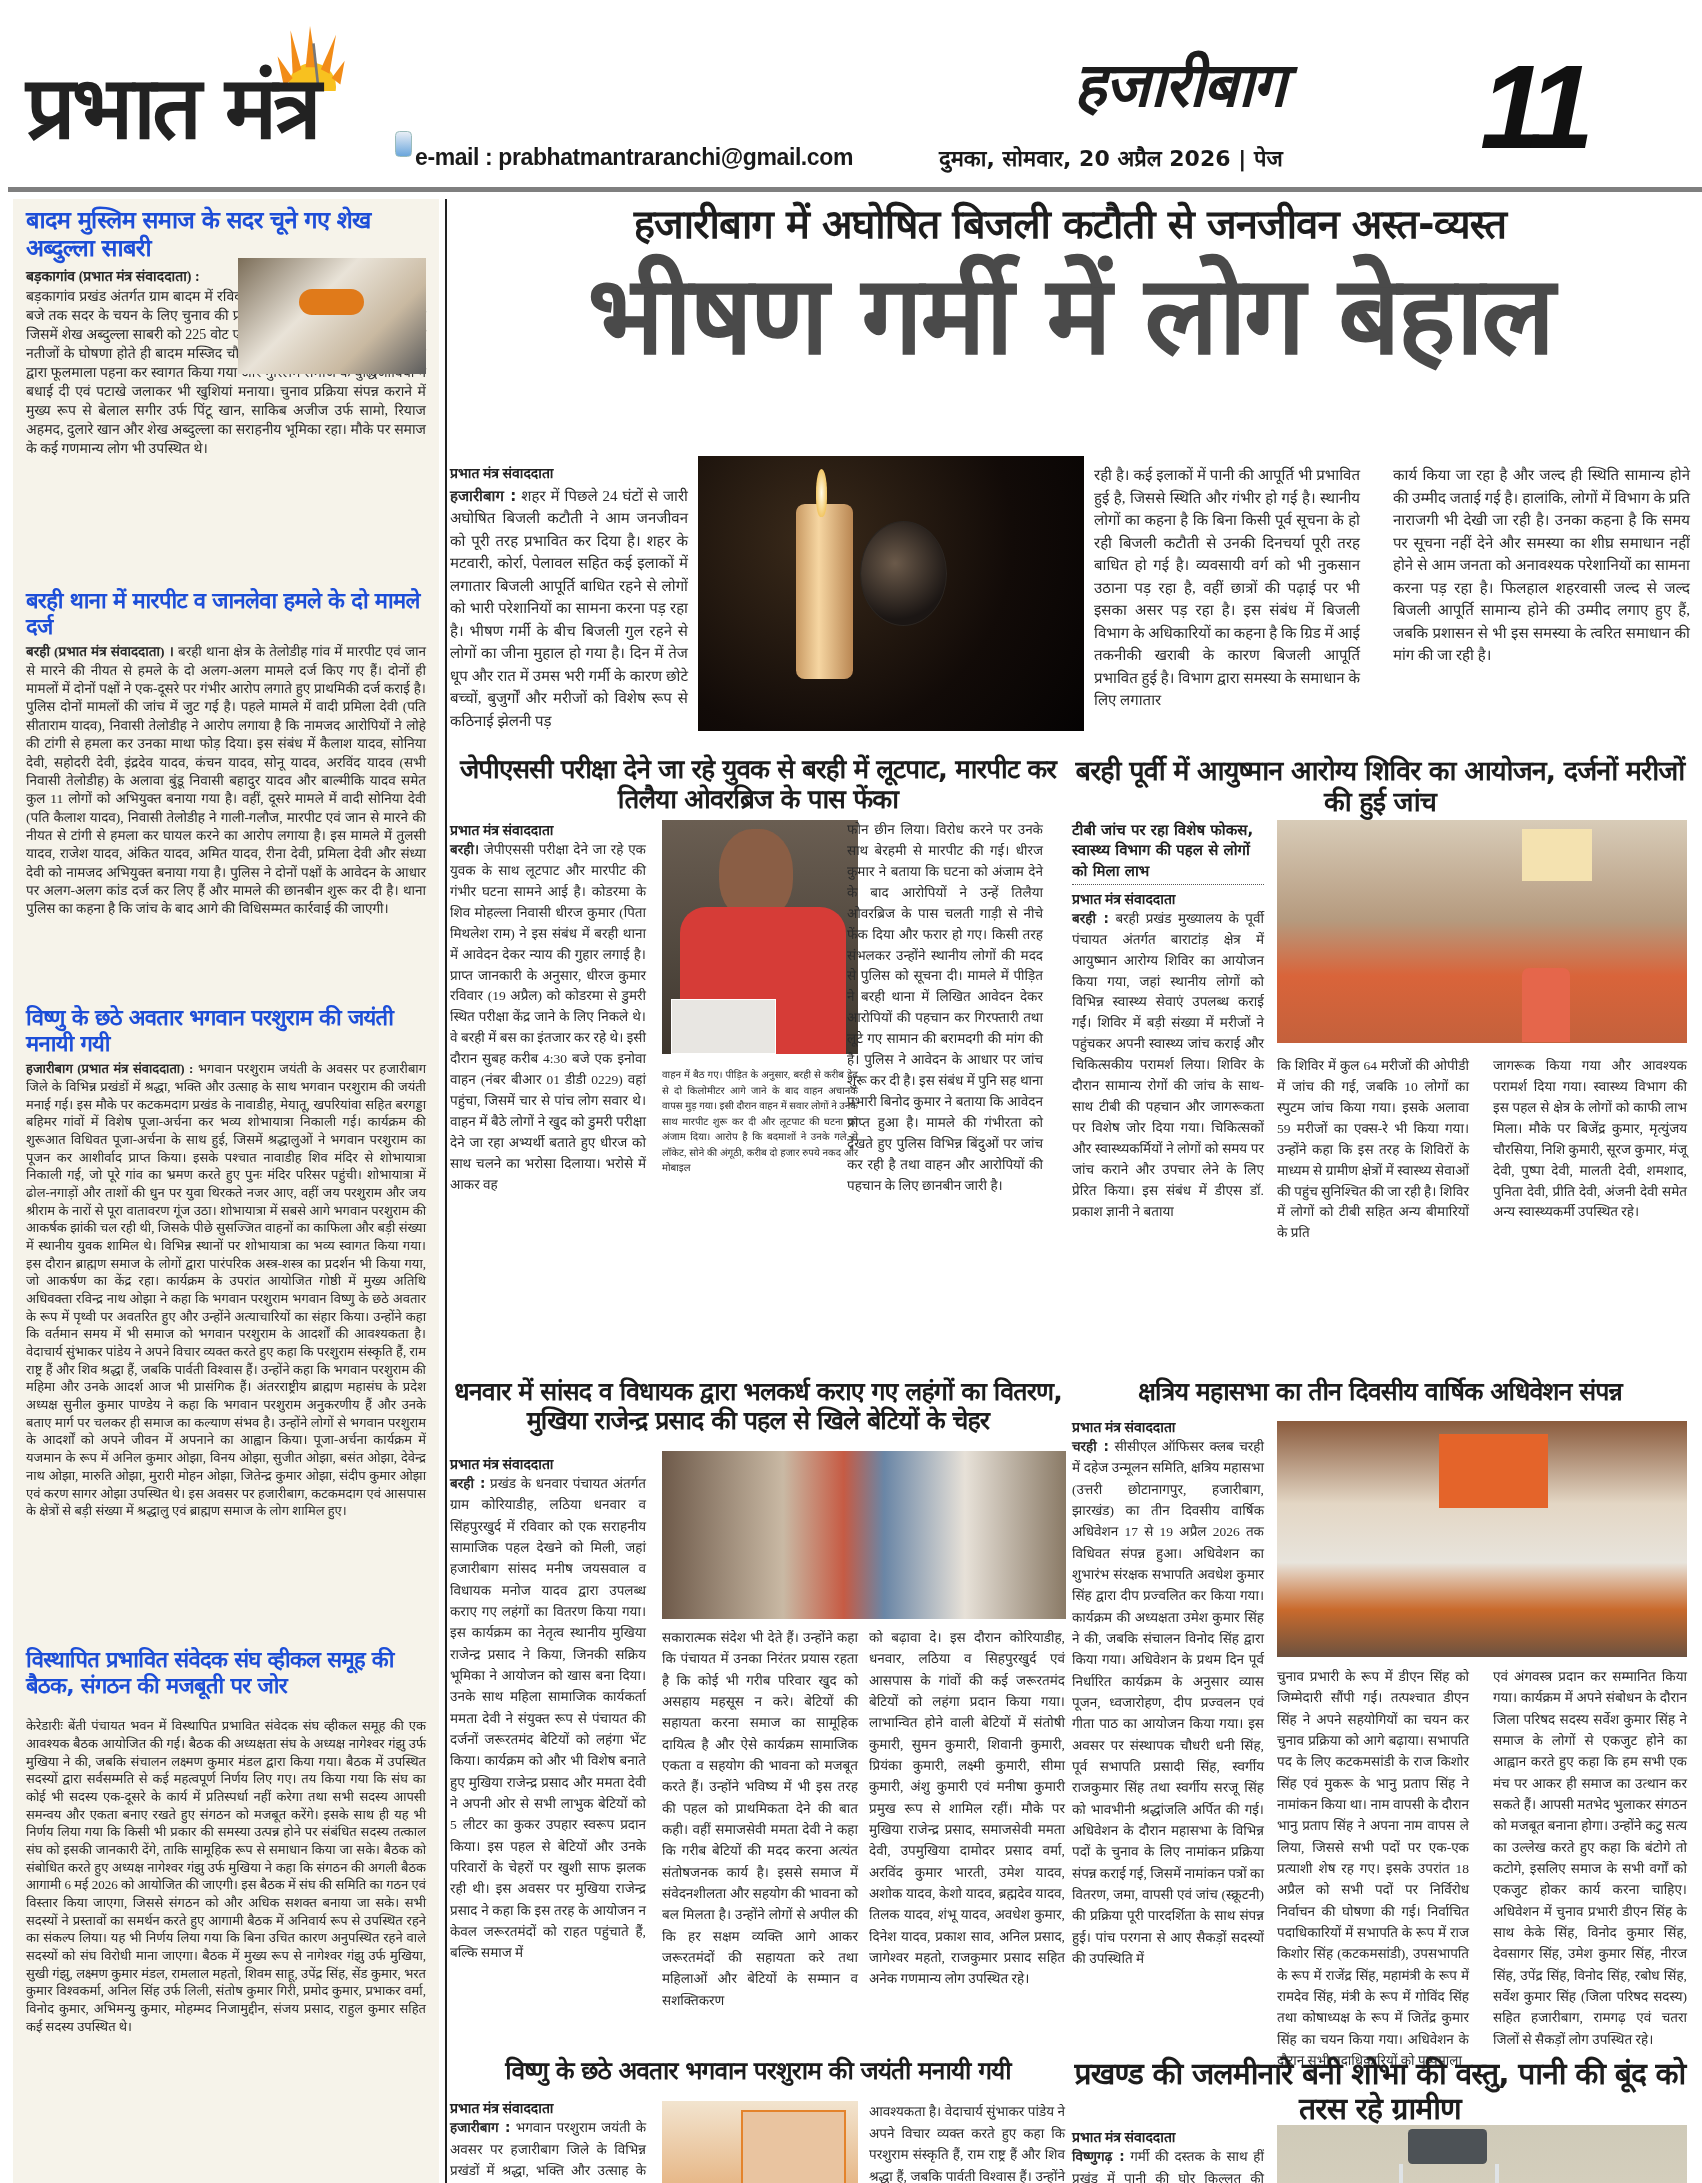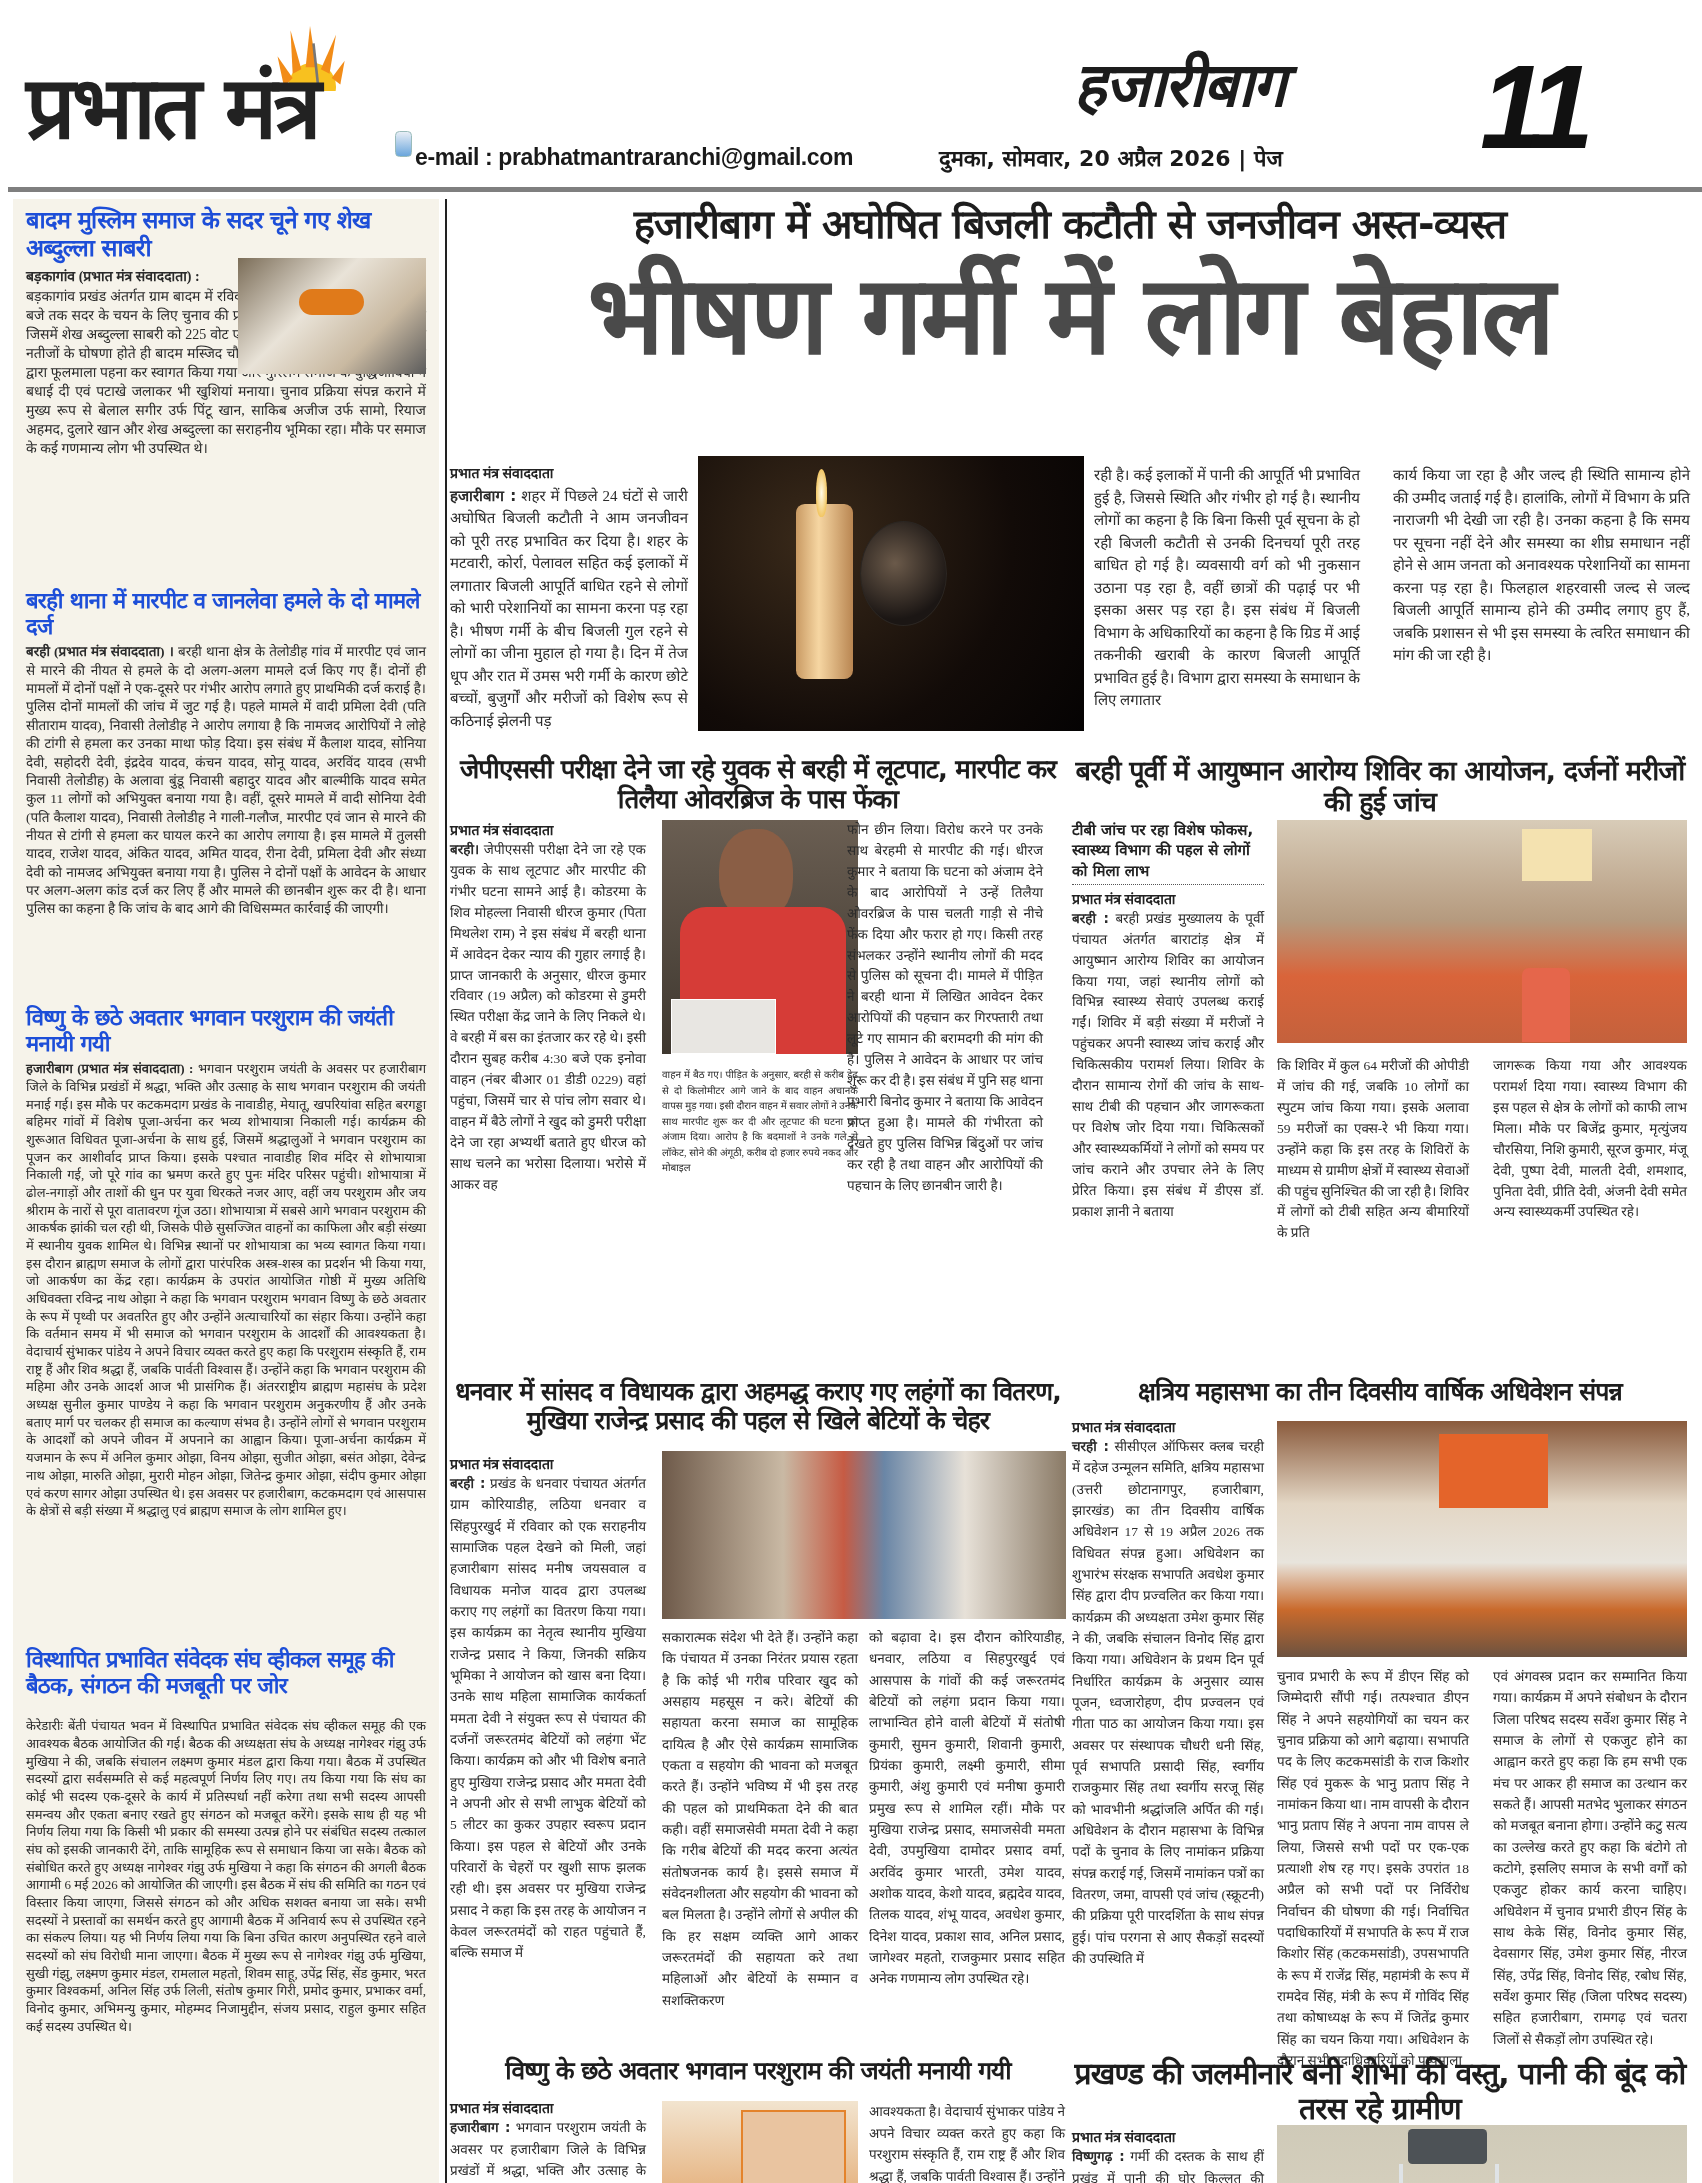--- a/index.html
+++ b/index.html
@@ -137,21 +137,21 @@
   </div>
   <div style="position:absolute;left:205px;top:301px;width:192px">
     <div class="col" style="font-size:13.5px;line-height:1.55">कि शिविर में कुल 64 मरीजों की ओपीडी में जांच की गई, जबकि 10 लोगों का स्पुटम जांच किया गया। इसके अलावा 59 मरीजों का एक्स-रे भी किया गया। उन्होंने कहा कि इस तरह के शिविरों के माध्यम से ग्रामीण क्षेत्रों में स्वास्थ्य सेवाओं की पहुंच सुनिश्चित की जा रही है। शिविर में लोगों को टीबी सहित अन्य बीमारियों के प्रति</div>
   </div>
   <div style="position:absolute;left:421px;top:301px;width:194px">
     <div class="col" style="font-size:13.5px;line-height:1.55">जागरूक किया गया और आवश्यक परामर्श दिया गया। स्वास्थ्य विभाग की इस पहल से क्षेत्र के लोगों को काफी लाभ मिला। मौके पर बिजेंद्र कुमार, मृत्युंजय चौरसिया, निशि कुमारी, सूरज कुमार, मंजू देवी, पुष्पा देवी, मालती देवी, शमशाद, पुनिता देवी, प्रीति देवी, अंजनी देवी समेत अन्य स्वास्थ्यकर्मी उपस्थित रहे।</div>
   </div>
 </div>
 
 <div class="abs" style="left:450px;top:1378px;width:616px;height:664px">
-  <div class="h-main" style="font-size:25px">धनवार में सांसद व विधायक द्वारा अहमद्ध कराए गए लहंगों का वितरण, मुखिया राजेन्द्र प्रसाद की पहल से खिले बेटियों के चेहर</div>
+  <div class="h-main" style="font-size:25px">धनवार में सांसद व विधायक द्वारा भलकर्ध कराए गए लहंगों का वितरण, मुखिया राजेन्द्र प्रसाद की पहल से खिले बेटियों के चेहर</div>
   <div style="position:absolute;left:0;top:76px;width:196px">
     <div class="byline">प्रभात मंत्र संवाददाता</div>
     <div class="col" style="font-size:13.5px;line-height:1.58"><b>बरही :</b> <span>प्रखंड के धनवार पंचायत अंतर्गत ग्राम कोरियाडीह, लठिया धनवार व सिंहपुरखुर्द में रविवार को एक सराहनीय सामाजिक पहल देखने को मिली, जहां हजारीबाग सांसद मनीष जयसवाल व विधायक मनोज यादव द्वारा उपलब्ध कराए गए लहंगों का वितरण किया गया। इस कार्यक्रम का नेतृत्व स्थानीय मुखिया राजेन्द्र प्रसाद ने किया, जिनकी सक्रिय भूमिका ने आयोजन को खास बना दिया। उनके साथ महिला सामाजिक कार्यकर्ता ममता देवी ने संयुक्त रूप से पंचायत की दर्जनों जरूरतमंद बेटियों को लहंगा भेंट किया। कार्यक्रम को और भी विशेष बनाते हुए मुखिया राजेन्द्र प्रसाद और ममता देवी ने अपनी ओर से सभी लाभुक बेटियों को 5 लीटर का कुकर उपहार स्वरूप प्रदान किया। इस पहल से बेटियों और उनके परिवारों के चेहरों पर खुशी साफ झलक रही थी। इस अवसर पर मुखिया राजेन्द्र प्रसाद ने कहा कि इस तरह के आयोजन न केवल जरूरतमंदों को राहत पहुंचाते हैं, बल्कि समाज में</span></div>
   </div>
   <div class="photo" style="position:absolute;left:212px;top:73px;width:404px;height:168px;background:linear-gradient(90deg,#6e5a4a,#c9b9a4 30%,#c65b44 45%,#6a86a6 55%,#e7e1d8 75%,#8a7a66)"></div>
   <div style="position:absolute;left:212px;top:249px;width:196px">
     <div class="col" style="font-size:13.5px;line-height:1.58">सकारात्मक संदेश भी देते हैं। उन्होंने कहा कि पंचायत में उनका निरंतर प्रयास रहता है कि कोई भी गरीब परिवार खुद को असहाय महसूस न करे। बेटियों की सहायता करना समाज का सामूहिक दायित्व है और ऐसे कार्यक्रम सामाजिक एकता व सहयोग की भावना को मजबूत करते हैं। उन्होंने भविष्य में भी इस तरह की पहल को प्राथमिकता देने की बात कही। वहीं समाजसेवी ममता देवी ने कहा कि गरीब बेटियों की मदद करना अत्यंत संतोषजनक कार्य है। इससे समाज में संवेदनशीलता और सहयोग की भावना को बल मिलता है। उन्होंने लोगों से अपील की कि हर सक्षम व्यक्ति आगे आकर जरूरतमंदों की सहायता करे तथा महिलाओं और बेटियों के सम्मान व सशक्तिकरण</div>
   </div>
   <div style="position:absolute;left:419px;top:249px;width:196px">
     <div class="col" style="font-size:13.5px;line-height:1.58">को बढ़ावा दे। इस दौरान कोरियाडीह, धनवार, लठिया व सिहपुरखुर्द एवं आसपास के गांवों की कई जरूरतमंद बेटियों को लहंगा प्रदान किया गया। लाभान्वित होने वाली बेटियों में संतोषी कुमारी, सुमन कुमारी, शिवानी कुमारी, प्रियंका कुमारी, लक्ष्मी कुमारी, सीमा कुमारी, अंशु कुमारी एवं मनीषा कुमारी प्रमुख रूप से शामिल रहीं। मौके पर मुखिया राजेन्द्र प्रसाद, समाजसेवी ममता देवी, उपमुखिया दामोदर प्रसाद वर्मा, अरविंद कुमार भारती, उमेश यादव, अशोक यादव, केशो यादव, ब्रह्मदेव यादव, तिलक यादव, शंभू यादव, अवधेश कुमार, दिनेश यादव, प्रकाश साव, अनिल प्रसाद, जागेश्वर महतो, राजकुमार प्रसाद सहित अनेक गणमान्य लोग उपस्थित रहे।</div>

